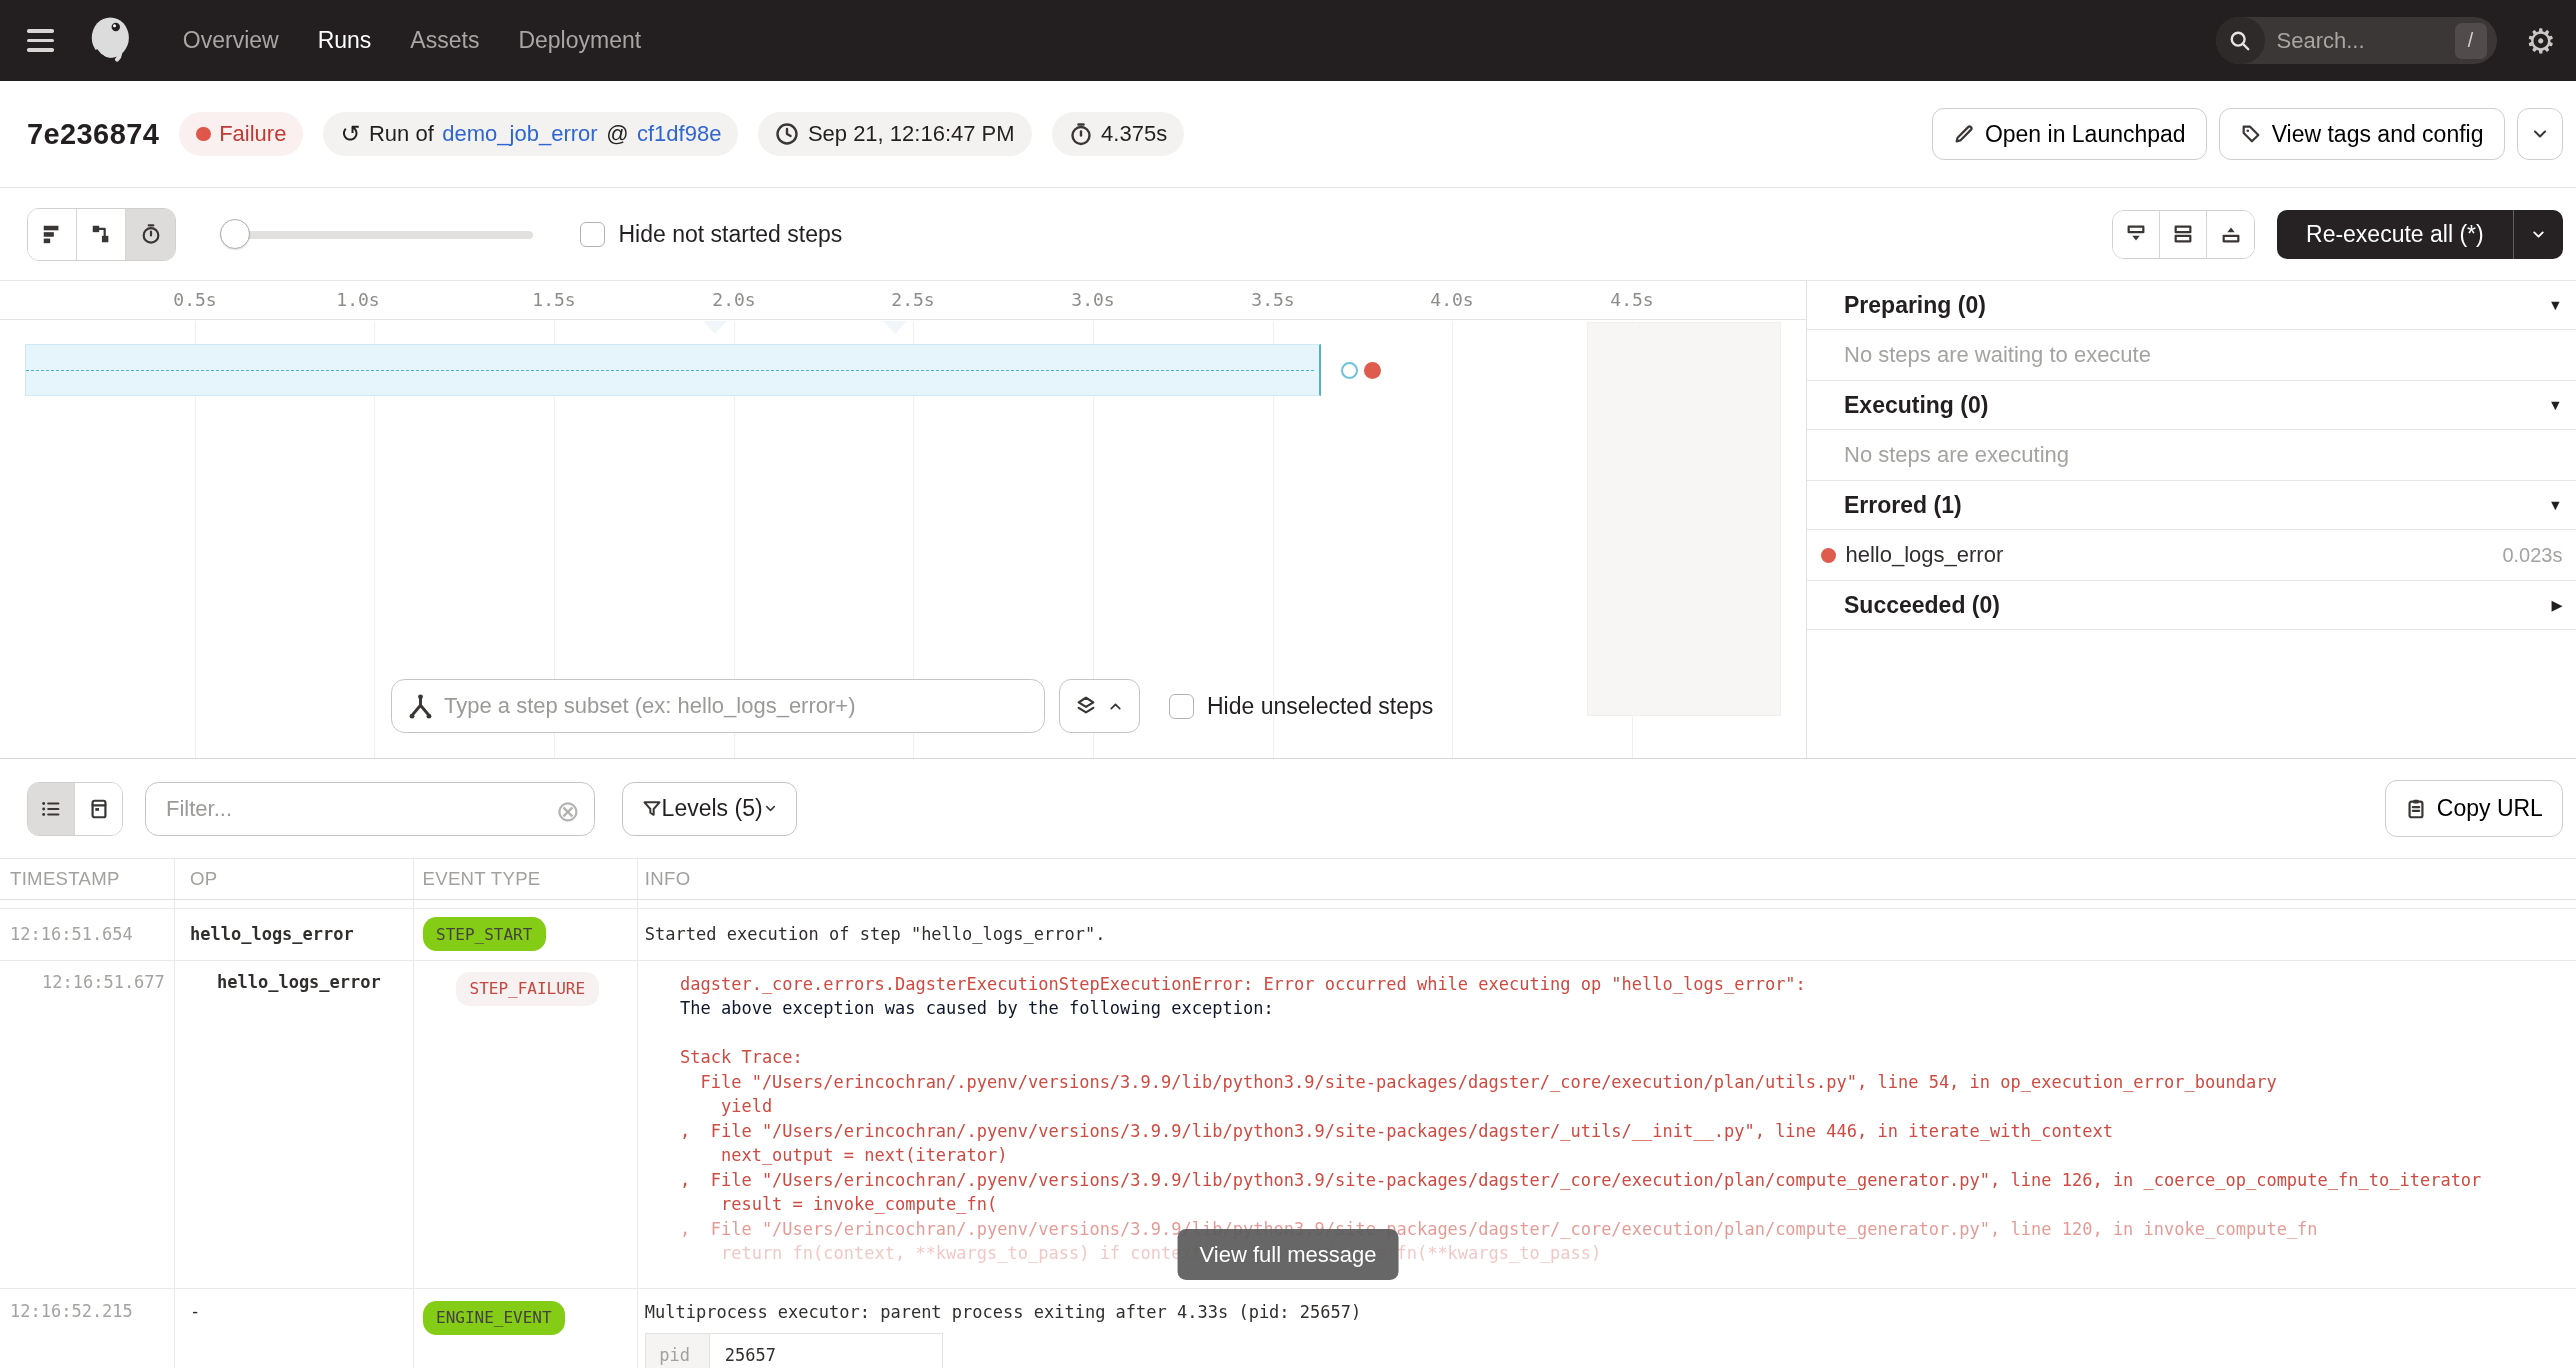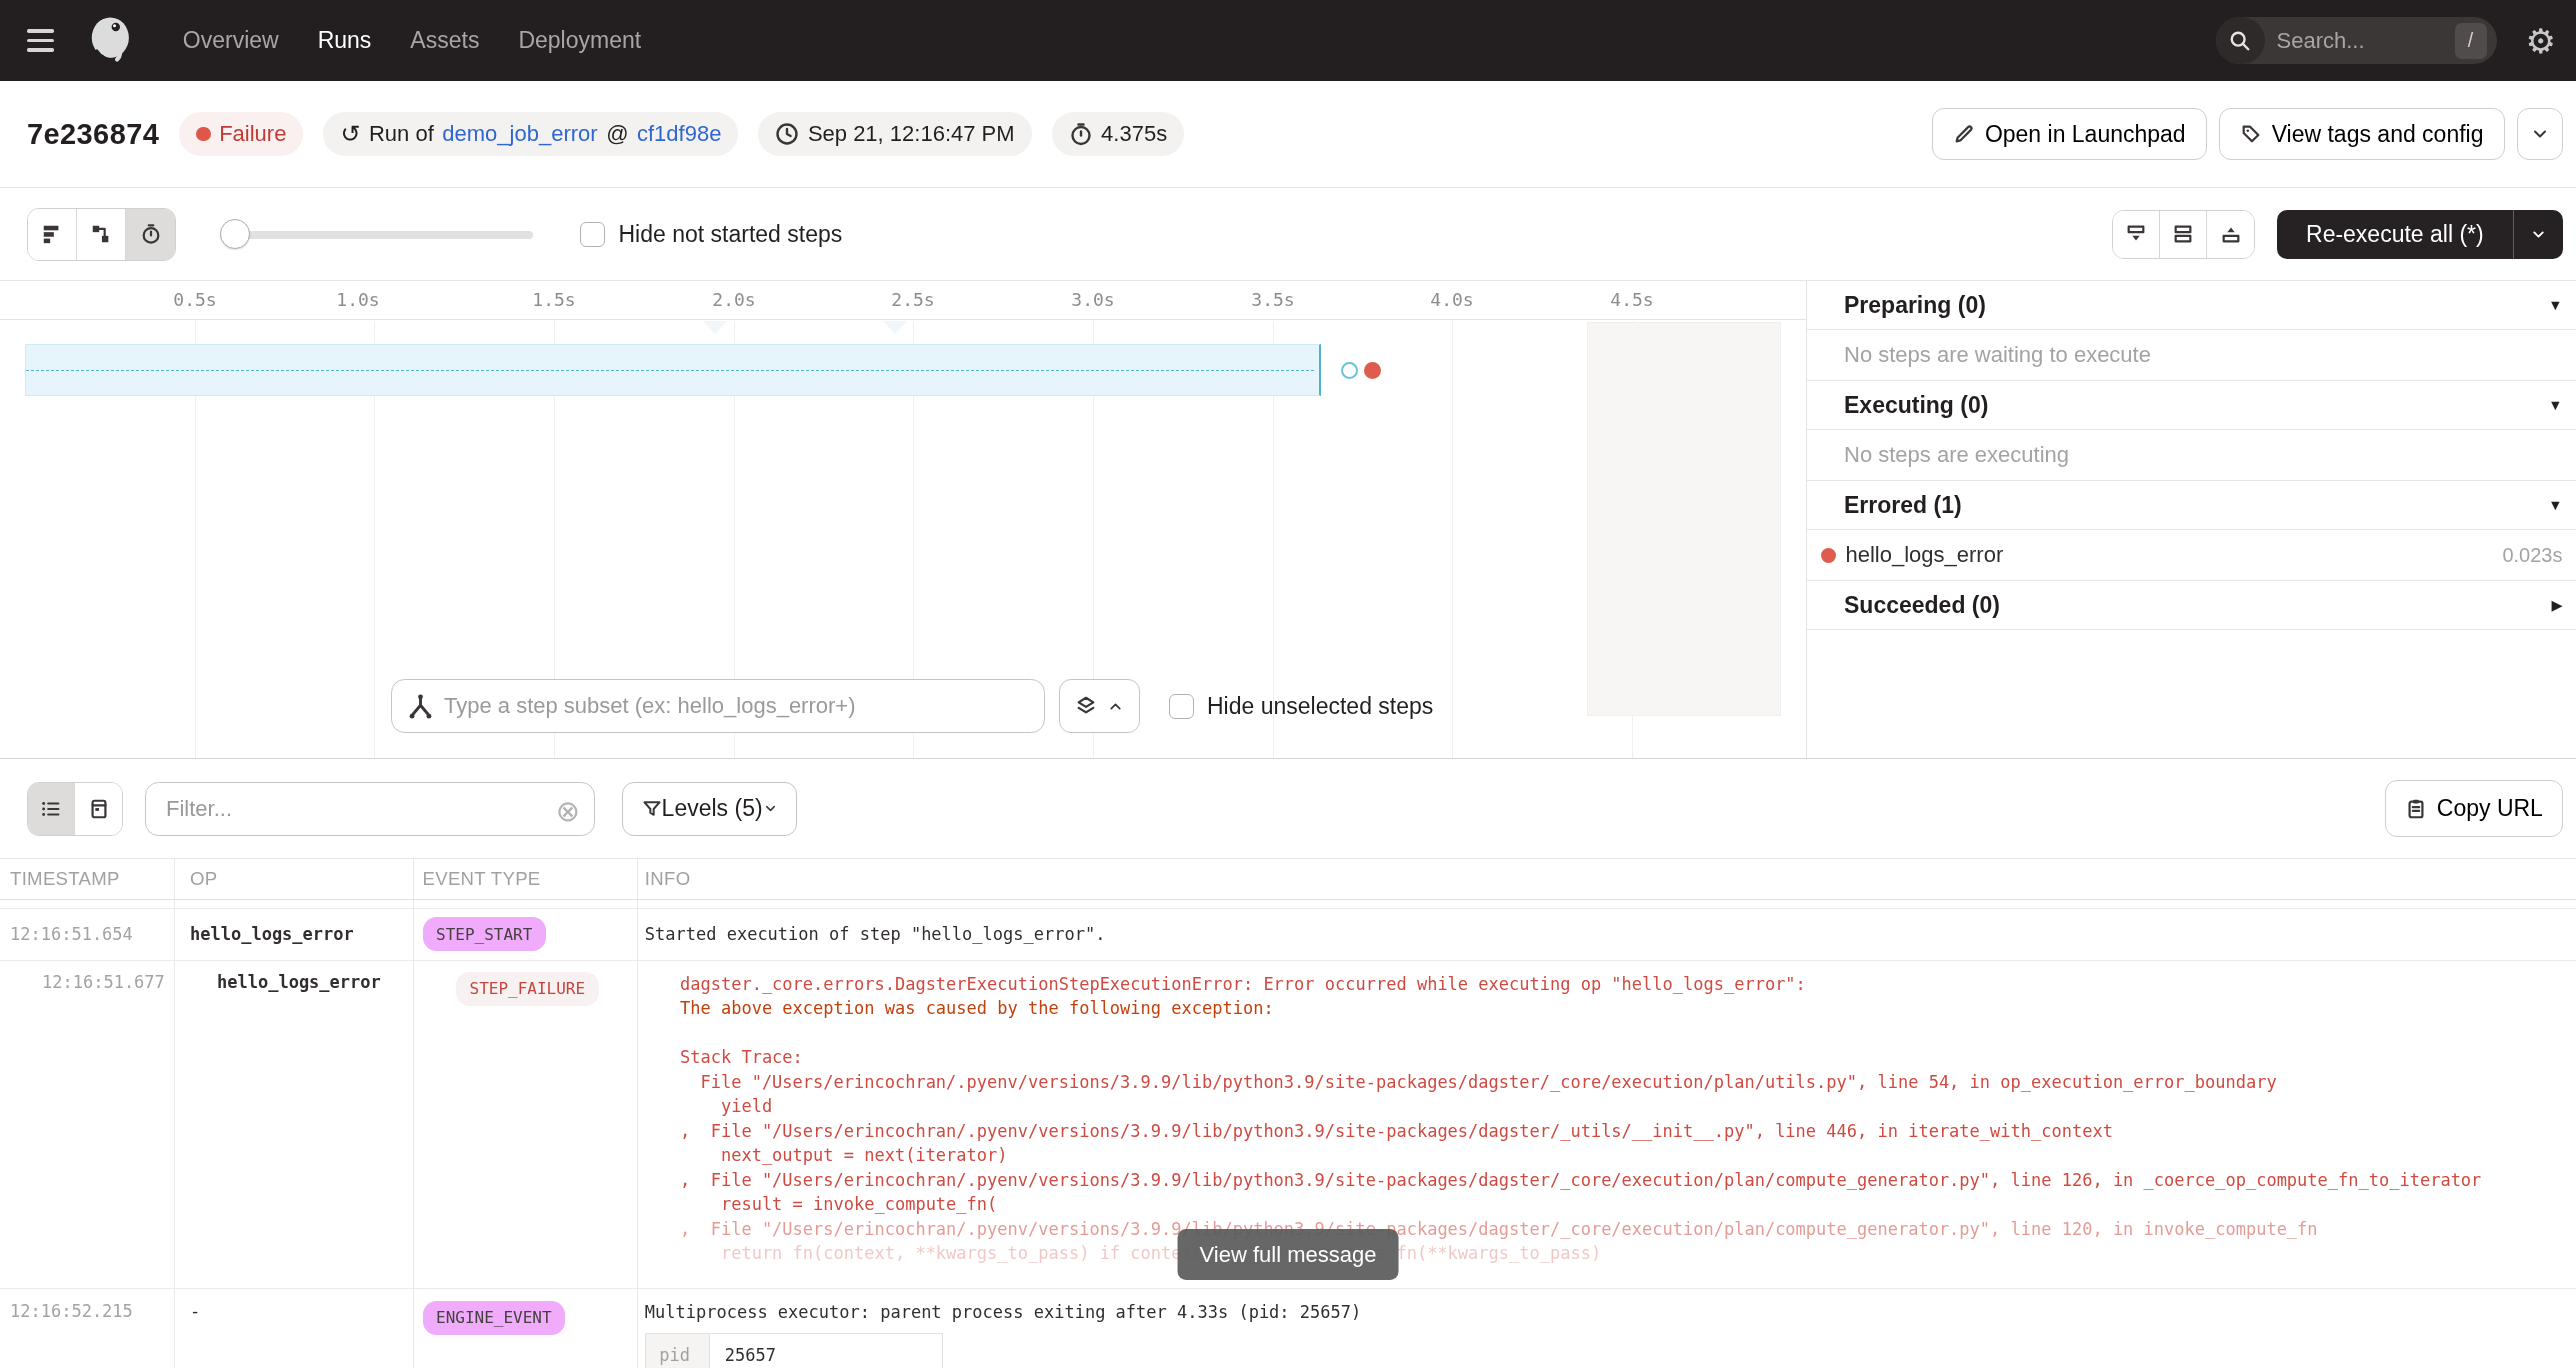--- a/index.html
+++ b/index.html
@@ -104,25 +104,25 @@
   .r1{height:52px;align-items:center;}
   .r1>div{display:flex;align-items:center;height:100%;}
   .r2{height:328px;}
   .r3{height:80px;border-bottom:none;}
   .c-ts{padding-left:10px;font-family:"DejaVu Sans Mono",monospace;font-size:17px;color:#a5a3a1;}
   .c-op{padding-left:15px;font-family:"DejaVu Sans Mono",monospace;font-size:17px;font-weight:700;color:#312e2d;}
   .c-ev{padding-left:8.5px;}
   .c-info{padding-left:6.8px;font-family:"DejaVu Sans Mono",monospace;font-size:17px;color:#312e2d;}
   .r2 .c-ts,.r2 .c-op,.r2 .c-ev,.r2 .c-info{padding-top:11px;padding-left:42px;}
   .r3 .c-ts,.r3 .c-op,.r3 .c-ev,.r3 .c-info{padding-top:12px;}
-  .evbadge{display:inline-block;background:#f0abfc;border-radius:13.5px;padding:7.6px 13.5px;font-family:"DejaVu Sans Mono",monospace;font-size:16px;color:#45413f;white-space:nowrap;}
+  .evbadge{display:inline-block;background:#84cc16;border-radius:13.5px;padding:7.6px 13.5px;font-family:"DejaVu Sans Mono",monospace;font-size:16px;color:#45413f;white-space:nowrap;}
   .evbadge.err{color:#c5463d;background:#f7f2f1;}
   .eline{white-space:pre;line-height:24.5px;font-size:17px;}
   .t-red{color:#cf4a41;}
-  .t-dark{color:#c2410c;}
+  .t-dark{color:#0f172a;}
   .r3-line{line-height:22px;white-space:pre;}
   .meta-table{margin-top:10px;width:298px;border:0.8px solid #e3e1df;display:flex;height:44px;}
   .meta-key{width:64px;background:#f5f4f2;color:#a3a19f;display:flex;align-items:center;padding-left:13.5px;font-size:17px;border-right:0.8px solid #e3e1df;font-family:"DejaVu Sans Mono",monospace;}
   .meta-val{flex:1;display:flex;align-items:center;padding-left:15px;font-size:17px;font-family:"DejaVu Sans Mono",monospace;color:#312e2d;}
   .tooltip{position:absolute;left:50%;top:370px;transform:translateX(-50%);background:rgba(90,90,90,.92);color:#fff;font-size:22px;padding:12.7px 22px;border-radius:8.5px;z-index:5;cursor:pointer;white-space:nowrap;}
 
   svg{display:block;}
   .ic{stroke:#3a3635;fill:none;stroke-width:2.4;stroke-linecap:round;stroke-linejoin:round;}
   .icf{fill:#3a3635;stroke:none;}
 </style>

